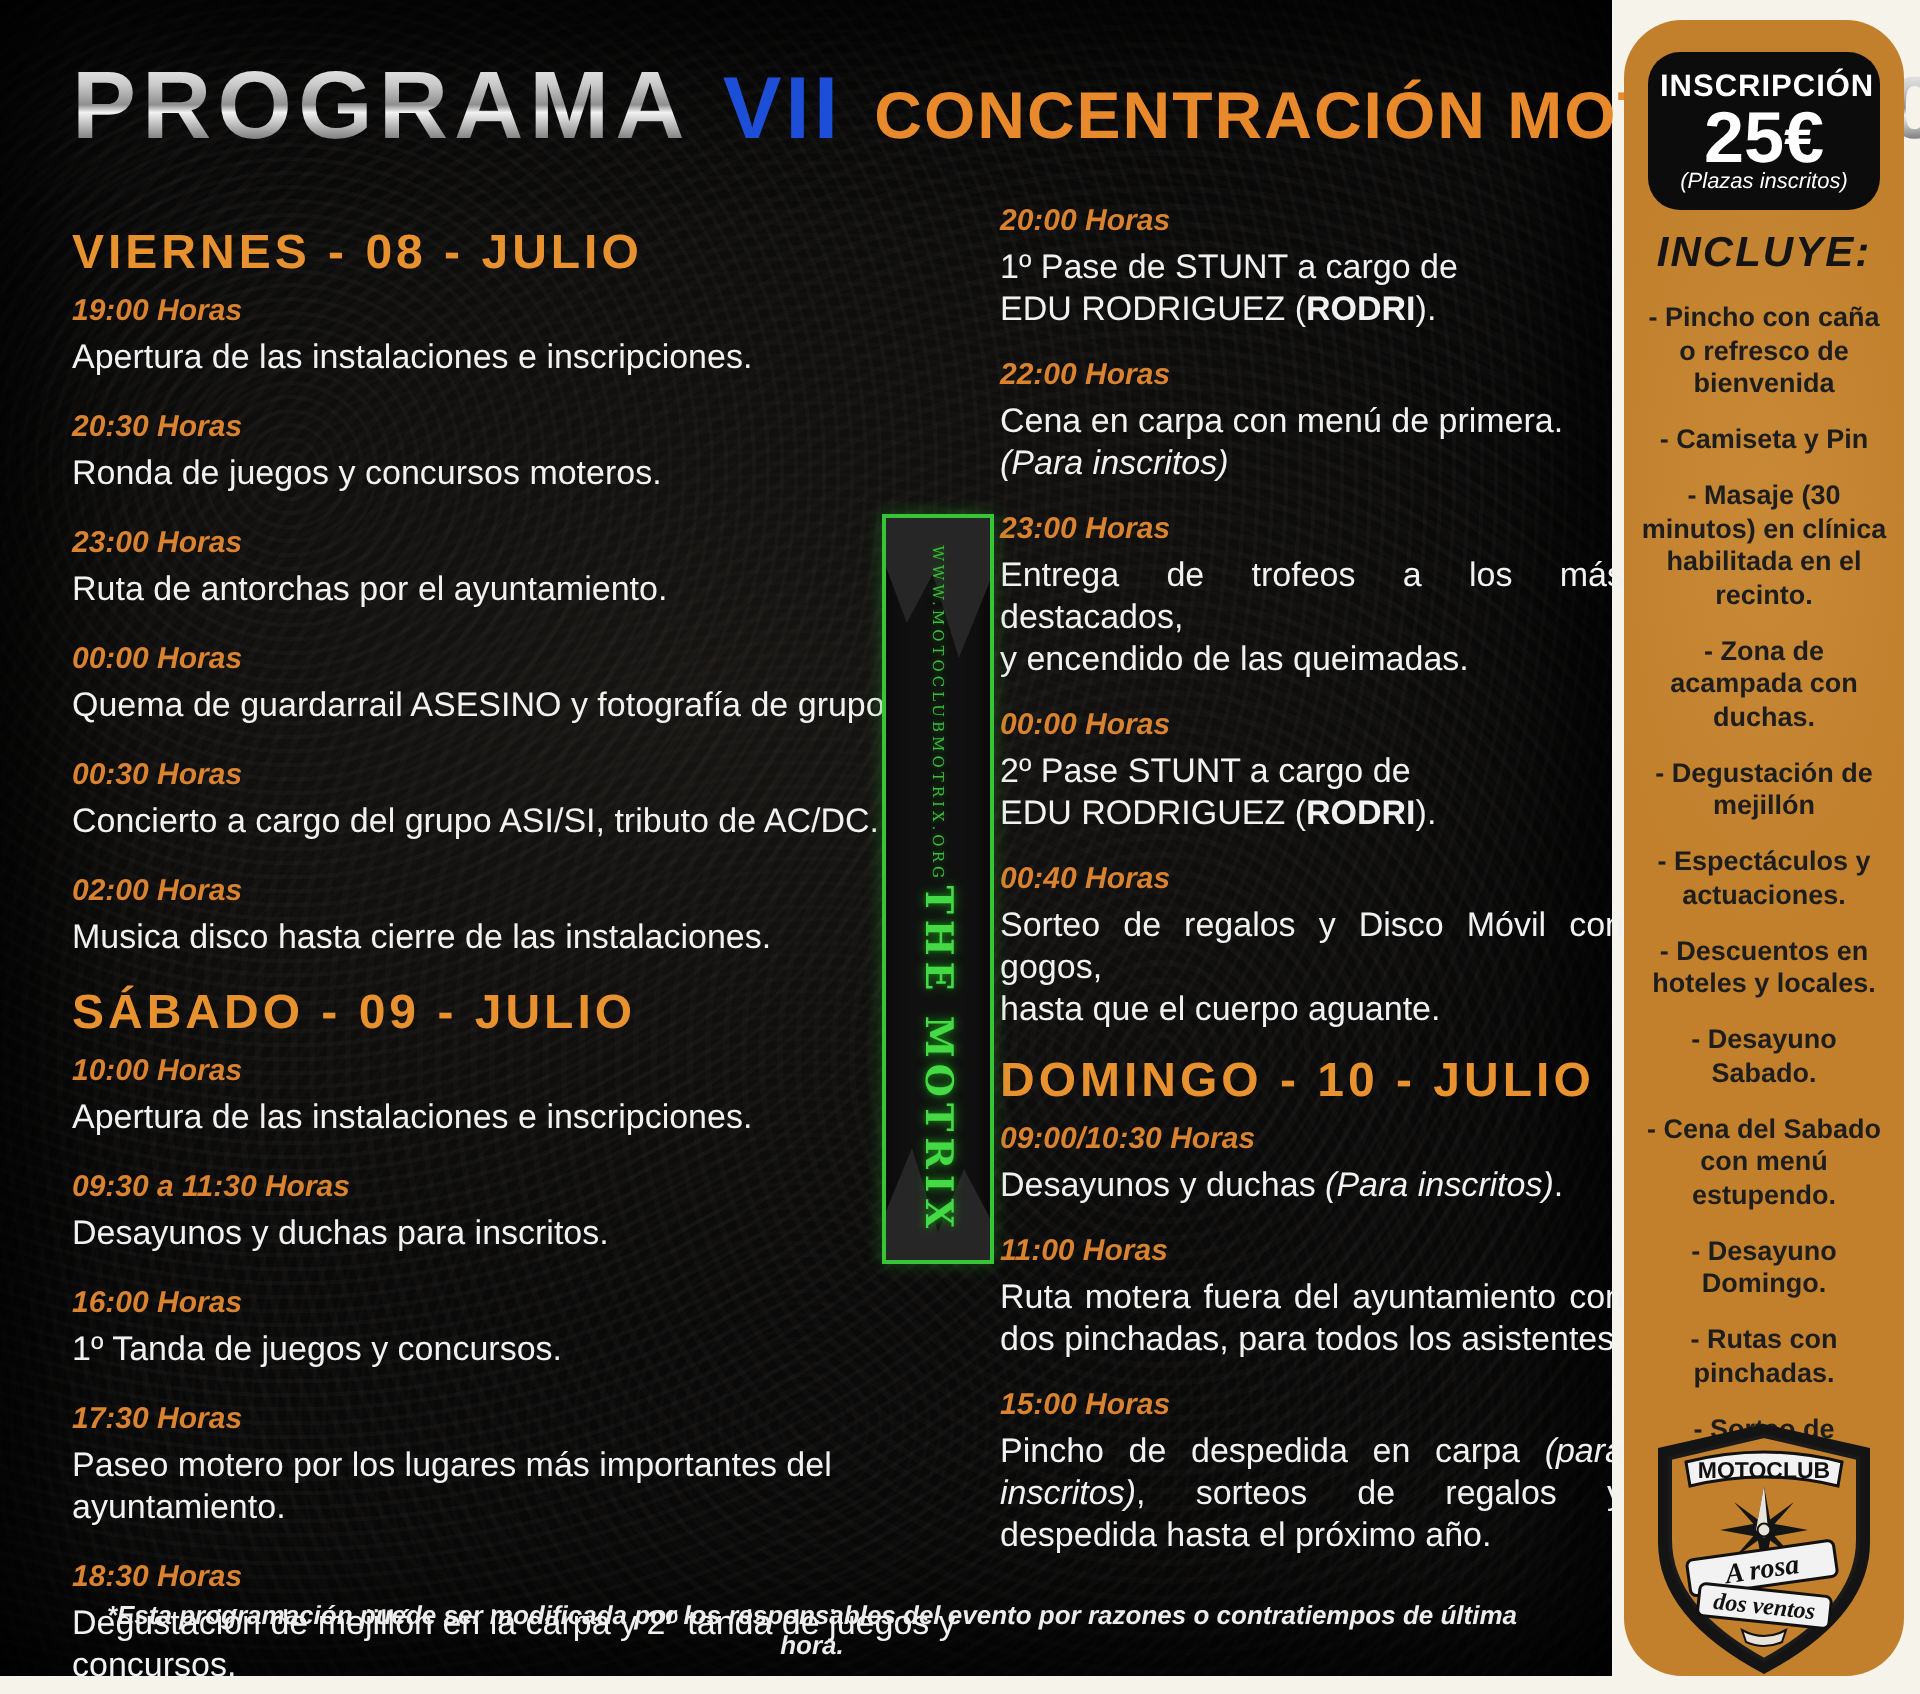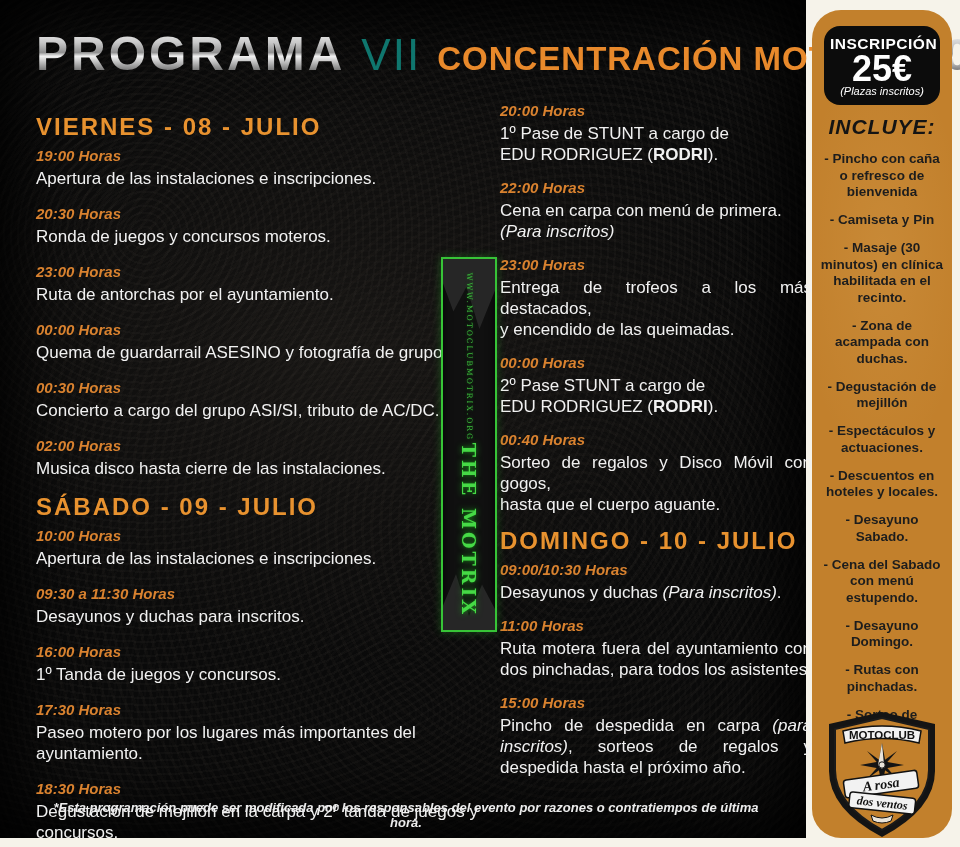--- a/index.html
+++ b/index.html
@@ -29,21 +29,21 @@
     display:flex;align-items:baseline;gap:16px;white-space:nowrap;
   }
   .metallic{
     font-weight:bold;letter-spacing:3px;
     background:linear-gradient(180deg,#ffffff 0%,#c9c9c9 30%,#8f8f8f 48%,#f2f2f2 55%,#7a7a7a 80%,#b5b5b5 100%);
     -webkit-background-clip:text;background-clip:text;
     -webkit-text-fill-color:transparent;color:#cfcfcf;
     text-shadow:none;
   }
   .t-programa{font-size:48px;}
-  .t-vii{font-size:44px;font-weight:normal;color:#0f766e;letter-spacing:2px;}
+  .t-vii{font-size:44px;font-weight:bold;color:#1d4ed8;letter-spacing:2px;}
   .t-name{font-size:33px;font-weight:bold;color:#e8892b;letter-spacing:1px;}
   .t-year{font-size:44px;letter-spacing:2px;}
 
   
   .col{position:absolute;}
   .col-left{left:36px;top:112px;width:452px;}
   .col-right{left:500px;top:99px;width:312px;}
   .day-heading{
     margin:0 0 2px 0;font-size:24px;line-height:30px;font-weight:bold;
     color:#e8922f;letter-spacing:2px;

